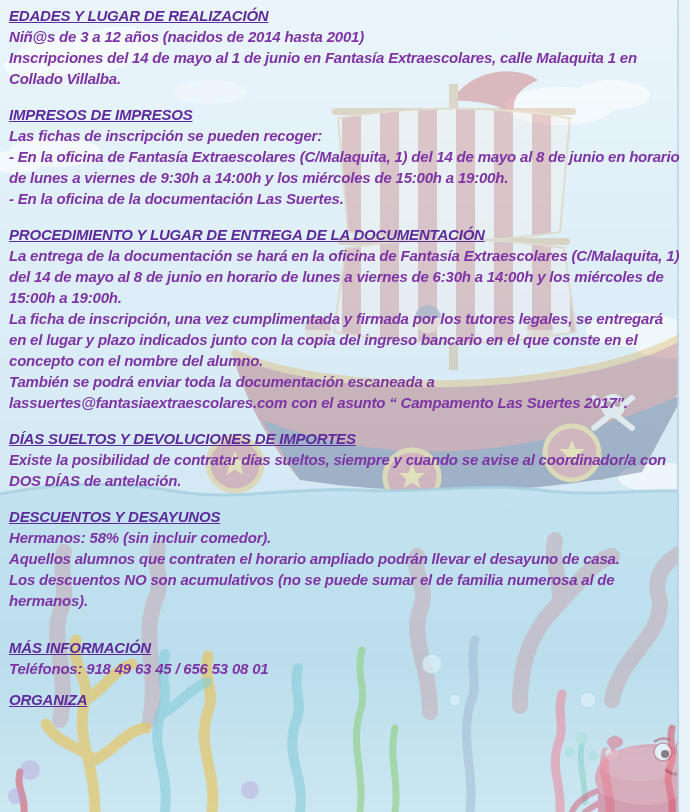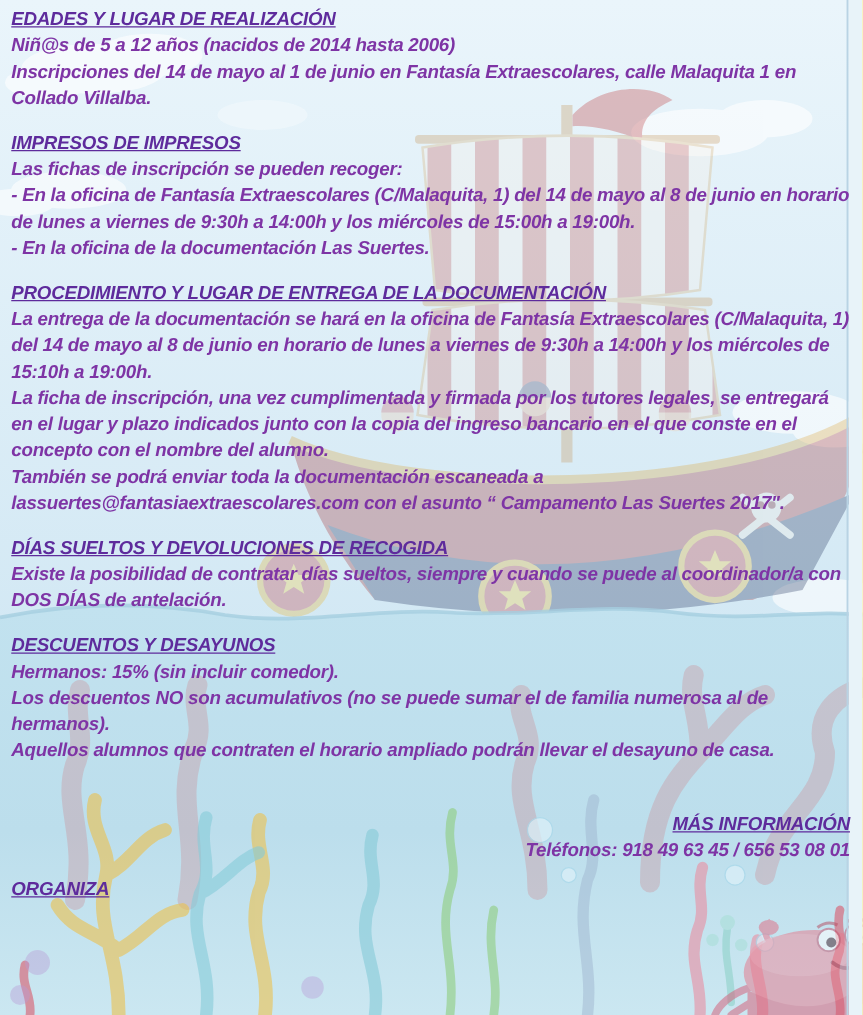--- a/index.html
+++ b/index.html
@@ -2,31 +2,31 @@
 <html lang="es"><head>
 <meta charset="utf-8">
 <title>Campamento Las Suertes 2018 – Hoja informativa</title>
 <style>
   html,body{margin:0;padding:0;background:#ffffff;}
   .stage{
     position:relative;
     width:690px;height:812px;
     overflow:hidden;
     font-family:"Liberation Sans",sans-serif;
-    background:#fde047;
+    background:#fef9c3;
   }
   .bg{position:absolute;inset:0;z-index:0;}
   .doc{
     position:absolute;inset:0;z-index:1;
     padding:5px 10px 0 9px;
     box-sizing:border-box;
   }
   .section{margin:0 0 15px 0;}
-  .section.gap-lg{margin-bottom:38px;}
-  .section.gap-sm{margin-bottom:10px;text-align:right;}
+  .section.gap-lg{margin-bottom:26px;}
+  .section.gap-sm{margin-bottom:10px;}
   .section h2{
     margin:0;
     font-size:15px;line-height:21px;
     font-style:italic;font-weight:bold;
     color:#5e2b9c;
     text-decoration:underline;
     letter-spacing:-0.2px;
   }
   .section p{
     margin:0;
@@ -206,48 +206,48 @@
     </g>
 
     <rect x="679" y="0" width="11" height="812" fill="#e8f3f9"></rect>
     <line x1="678" y1="0" x2="678" y2="812" stroke="#b9d3e4" stroke-width="1.5"></line>
   </svg>
 
   <div class="doc">
 
     <div class="section">
       <h2>EDADES Y LUGAR DE REALIZACIÓN</h2>
-      <p>Niñ@s de 5 a 12 años (nacidos de 2014 hasta 2006)</p>
+      <p>Niñ@s de 3 a 12 años (nacidos de 2014 hasta 2001)</p>
       <p>Inscripciones del 14 de mayo al 1 de junio en Fantasía Extraescolares, calle Malaquita 1 en Collado Villalba.</p>
     </div>
 
     <div class="section">
       <h2>IMPRESOS DE IMPRESOS</h2>
       <p>Las fichas de inscripción se pueden recoger:</p>
       <p>- En la oficina de Fantasía Extraescolares (C/Malaquita, 1) del 14 de mayo al 8 de junio en horario de lunes a viernes de 9:30h a 14:00h y los miércoles de 15:00h a 19:00h.</p>
       <p>- En la oficina de la documentación Las Suertes.</p>
     </div>
 
     <div class="section">
       <h2>PROCEDIMIENTO Y LUGAR DE ENTREGA DE LA DOCUMENTACIÓN</h2>
-      <p>La entrega de la documentación se hará en la oficina de Fantasía Extraescolares (C/Malaquita, 1) del 14 de mayo al 8 de junio en horario de lunes a viernes de 9:30h a 14:00h y los miércoles de 15:10h a 19:00h.</p>
+      <p>La entrega de la documentación se hará en la oficina de Fantasía Extraescolares (C/Malaquita, 1) del 14 de mayo al 8 de junio en horario de lunes a viernes de 6:30h a 14:00h y los miércoles de 15:00h a 19:00h.</p>
       <p>La ficha de inscripción, una vez cumplimentada y firmada por los tutores legales, se entregará en el lugar y plazo indicados junto con la copia del ingreso bancario en el que conste en el concepto con el nombre del alumno.</p>
       <p>También se podrá enviar toda la documentación escaneada a lassuertes@fantasiaextraescolares.com con el asunto “ Campamento Las Suertes 2017".</p>
     </div>
 
     <div class="section">
-      <h2>DÍAS SUELTOS Y DEVOLUCIONES DE RECOGIDA</h2>
-      <p>Existe la posibilidad de contratar días sueltos, siempre y cuando se puede al coordinador/a con DOS DÍAS de antelación.</p>
+      <h2>DÍAS SUELTOS Y DEVOLUCIONES DE IMPORTES</h2>
+      <p>Existe la posibilidad de contratar días sueltos, siempre y cuando se avise al coordinador/a con DOS DÍAS de antelación.</p>
     </div>
 
     <div class="section gap-lg">
       <h2>DESCUENTOS Y DESAYUNOS</h2>
-      <p>Hermanos: 15% (sin incluir comedor).</p>
+      <p>Hermanos: 58% (sin incluir comedor).</p>
+      <p>Aquellos alumnos que contraten el horario ampliado podrán llevar el desayuno de casa.</p>
       <p>Los descuentos NO son acumulativos (no se puede sumar el de familia numerosa al de hermanos).</p>
-      <p>Aquellos alumnos que contraten el horario ampliado podrán llevar el desayuno de casa.</p>
     </div>
 
     <div class="section gap-sm">
       <h2>MÁS INFORMACIÓN</h2>
       <p>Teléfonos: 918 49 63 45 / 656 53 08 01</p>
     </div>
 
     <div class="section">
       <h2>ORGANIZA</h2>
 

